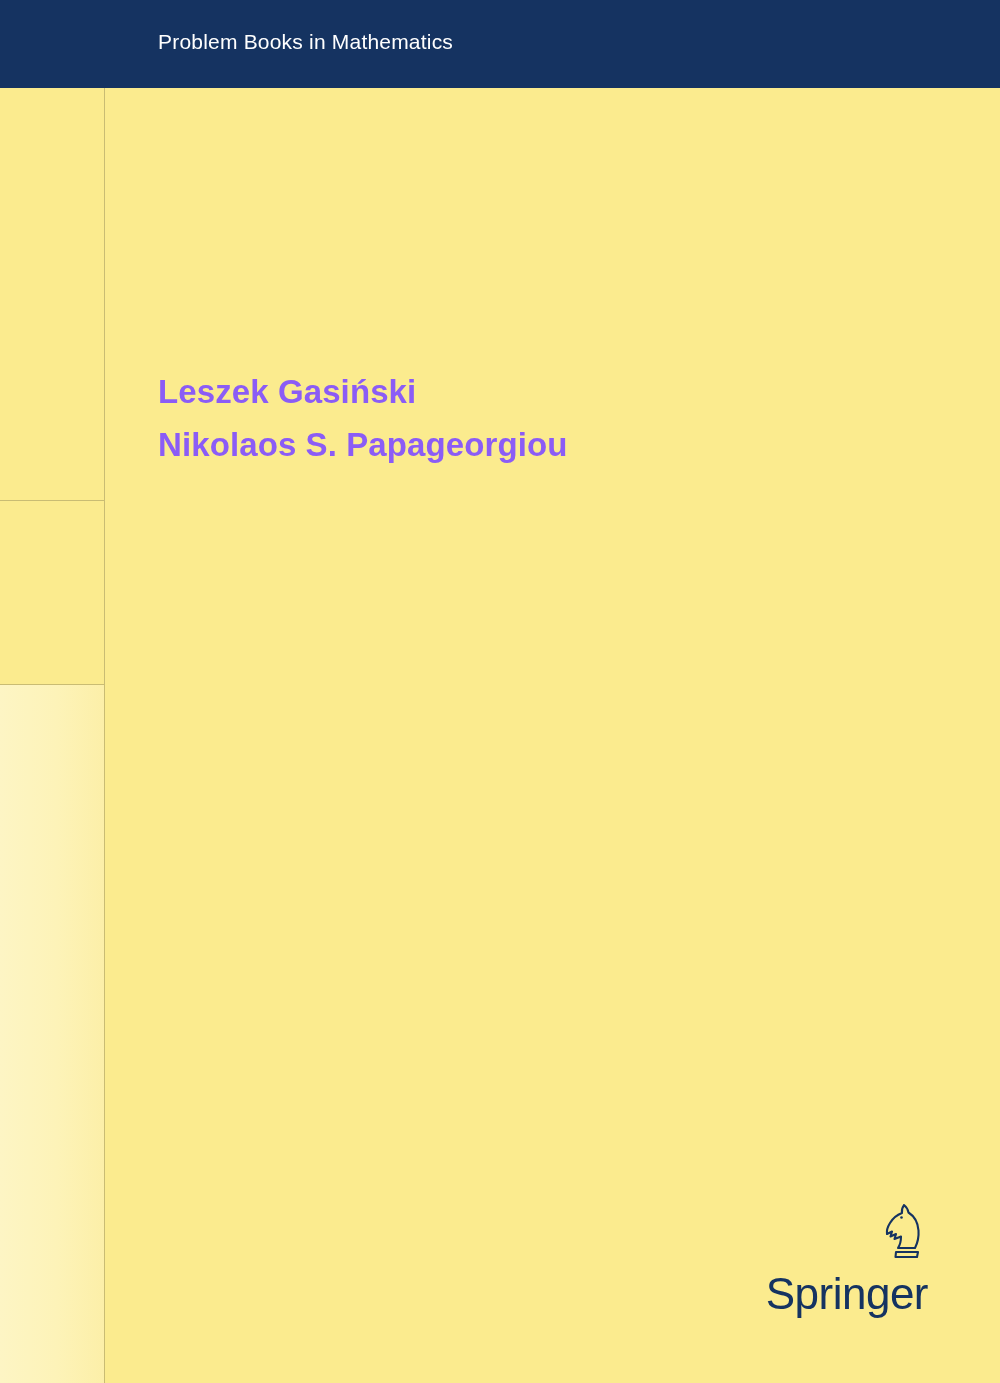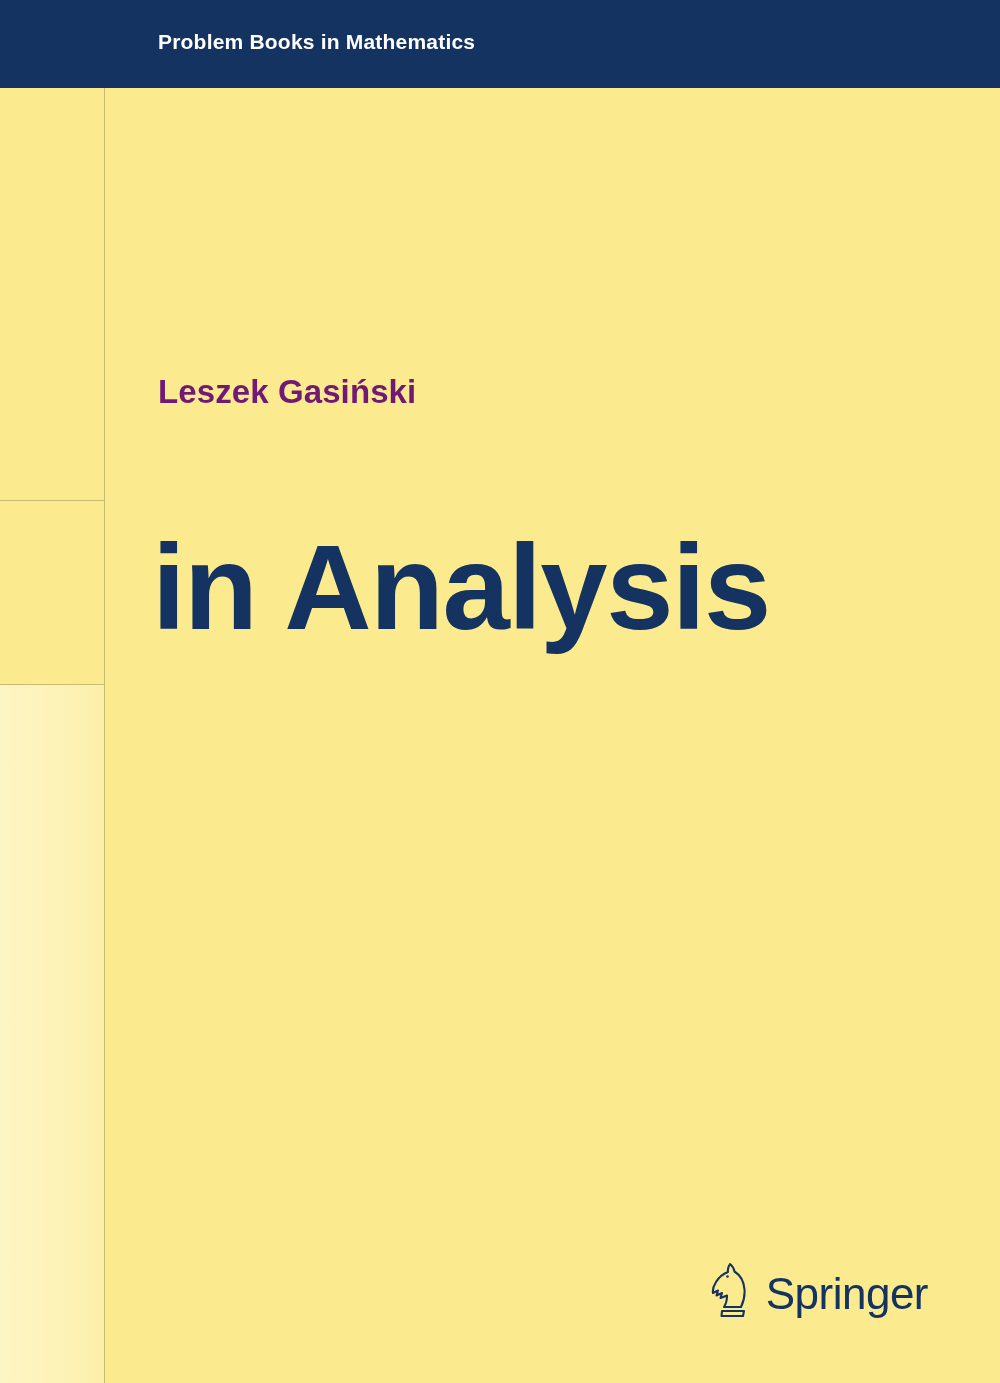--- a/index.html
+++ b/index.html
@@ -32,21 +32,21 @@
     background: #153361;
     box-sizing: border-box;
   }
   .series-title {
     position: absolute;
     left: 158px;
     top: 42px;
     transform: translateY(-50%);
     color: #ffffff;
     font-size: 21px;
-    font-weight: bold;
+    font-weight: normal;
     letter-spacing: 0.2px;
     white-space: nowrap;
   }
 
   
   .left-col {
     position: absolute;
     left: 0;
     top: 88px;
     width: 104px;
@@ -84,21 +84,21 @@
     width: 104px;
     height: 1px;
     background: #c9bc73;
   }
 
   
   .authors {
     position: absolute;
     left: 158px;
     top: 365px;
-    color: #701a75;
+    color: #8b5cf6;
     font-size: 33px;
     font-weight: bold;
     line-height: 1.62;
     letter-spacing: 0.1px;
   }
   .authors div { white-space: nowrap; }
 
   .title {
     position: absolute;
     left: 152px;
@@ -122,20 +122,21 @@
   }
 
   
   .logo {
     position: absolute;
     right: 72px;
     bottom: 64px;
     display: flex;
     align-items: flex-end;
     gap: 12px;
+    flex-direction: column;
   }
   .logo-mark {
     width: 46px;
     height: 58px;
     display: block;
   }
   .logo-text {
     color: #153361;
     font-size: 44px;
     font-weight: normal;
@@ -153,24 +154,24 @@
   <div class="series-title">Problem Books in Mathematics</div>
 
   <div class="left-col"></div>
   <div class="left-col-lower"></div>
   <div class="hline-1"></div>
   <div class="hline-2"></div>
   <div class="vline"></div>
 
   <div class="authors">
     <div>Leszek Gasiński</div>
+    <div>Nikolaos S. Papageorgiou</div>
   </div>
 
   <div class="title">
-    <div>in Analysis</div>
   </div>
 
 
   <div class="logo">
     <svg class="logo-mark" viewBox="0 0 46 58">
       <g fill="none" stroke="#153361" stroke-width="2.1" stroke-linejoin="round" stroke-linecap="round">
         <path d="M22 3 C20 6 19.5 8.5 20 11 C16 12.5 11 16 8 21 C5.5 25 4.5 29 5 32 L10 29.5 L8.5 34.5 L14 32 L12.5 37 L19 34.5 C19 39 18 43 16 46 L33 46 C35.5 41 37 35 36.5 28.5 C36 21 32 14 26.5 10.5 C26 7.5 24.5 5 22 3 Z"></path>
         <path d="M14 50 L36 50 L35 55 L13.5 55 Z"></path>
         <circle cx="19.5" cy="15.5" r="1.3" fill="#153361" stroke="none"></circle>
       </g>

